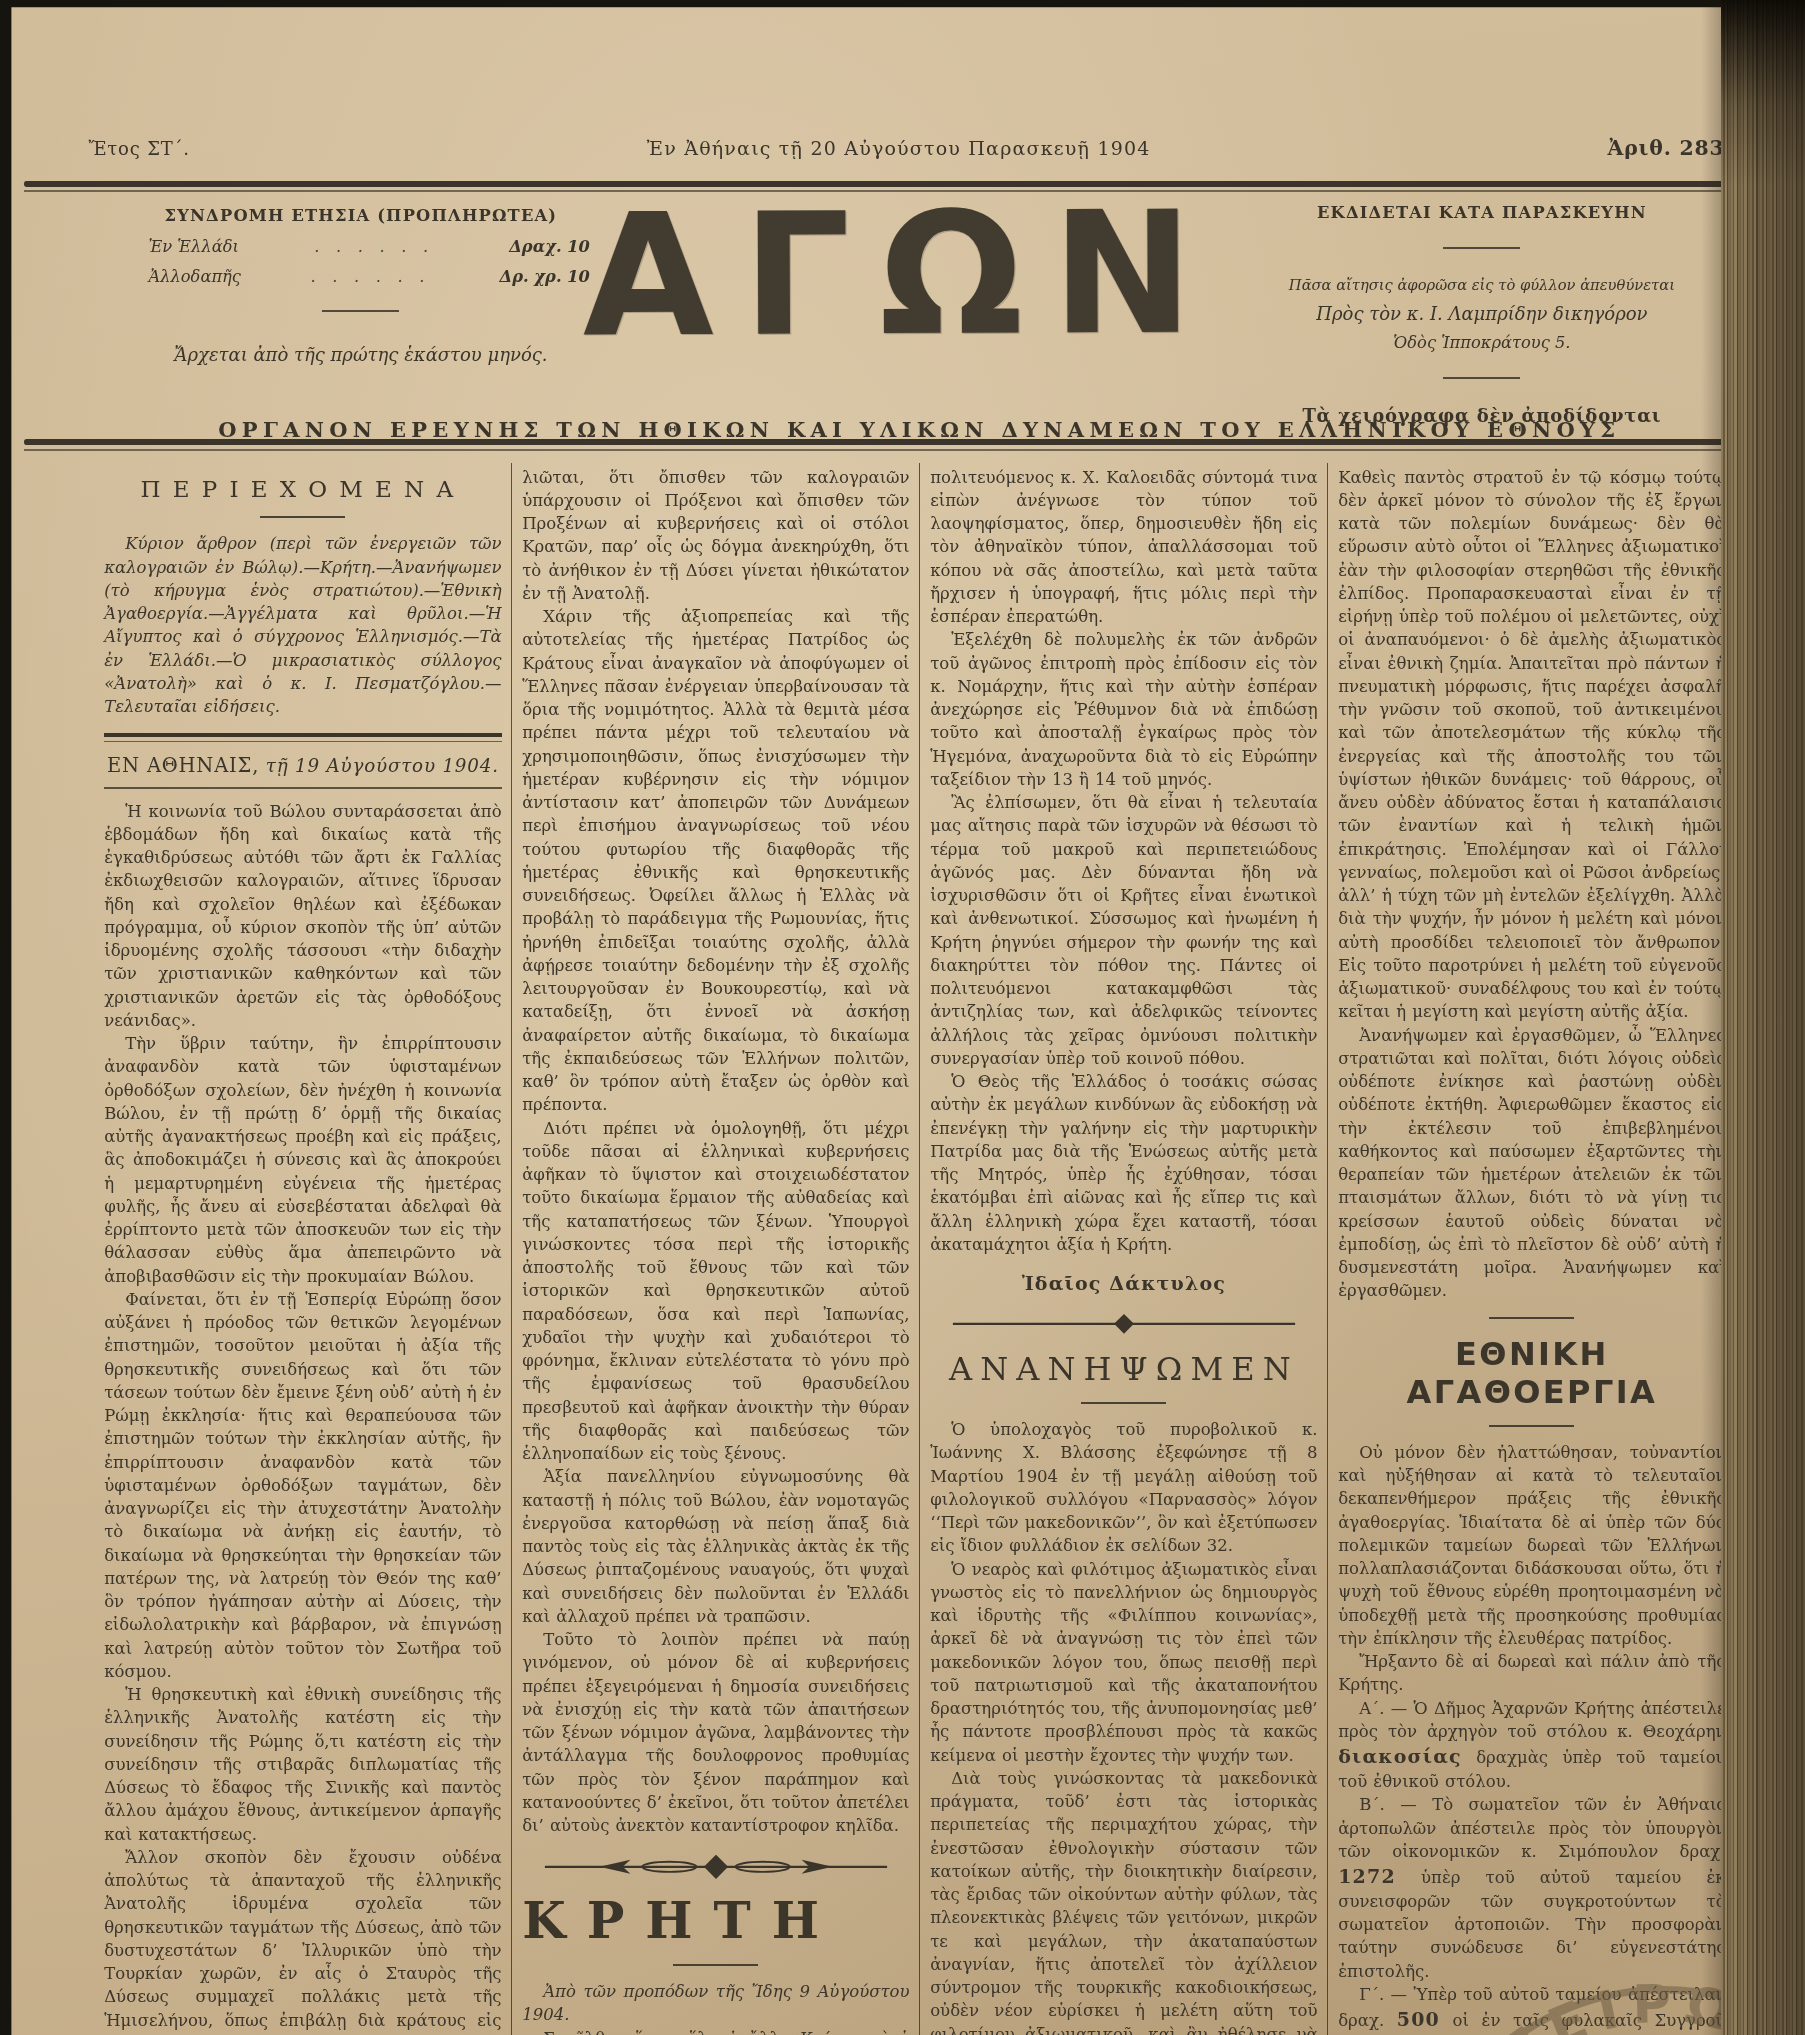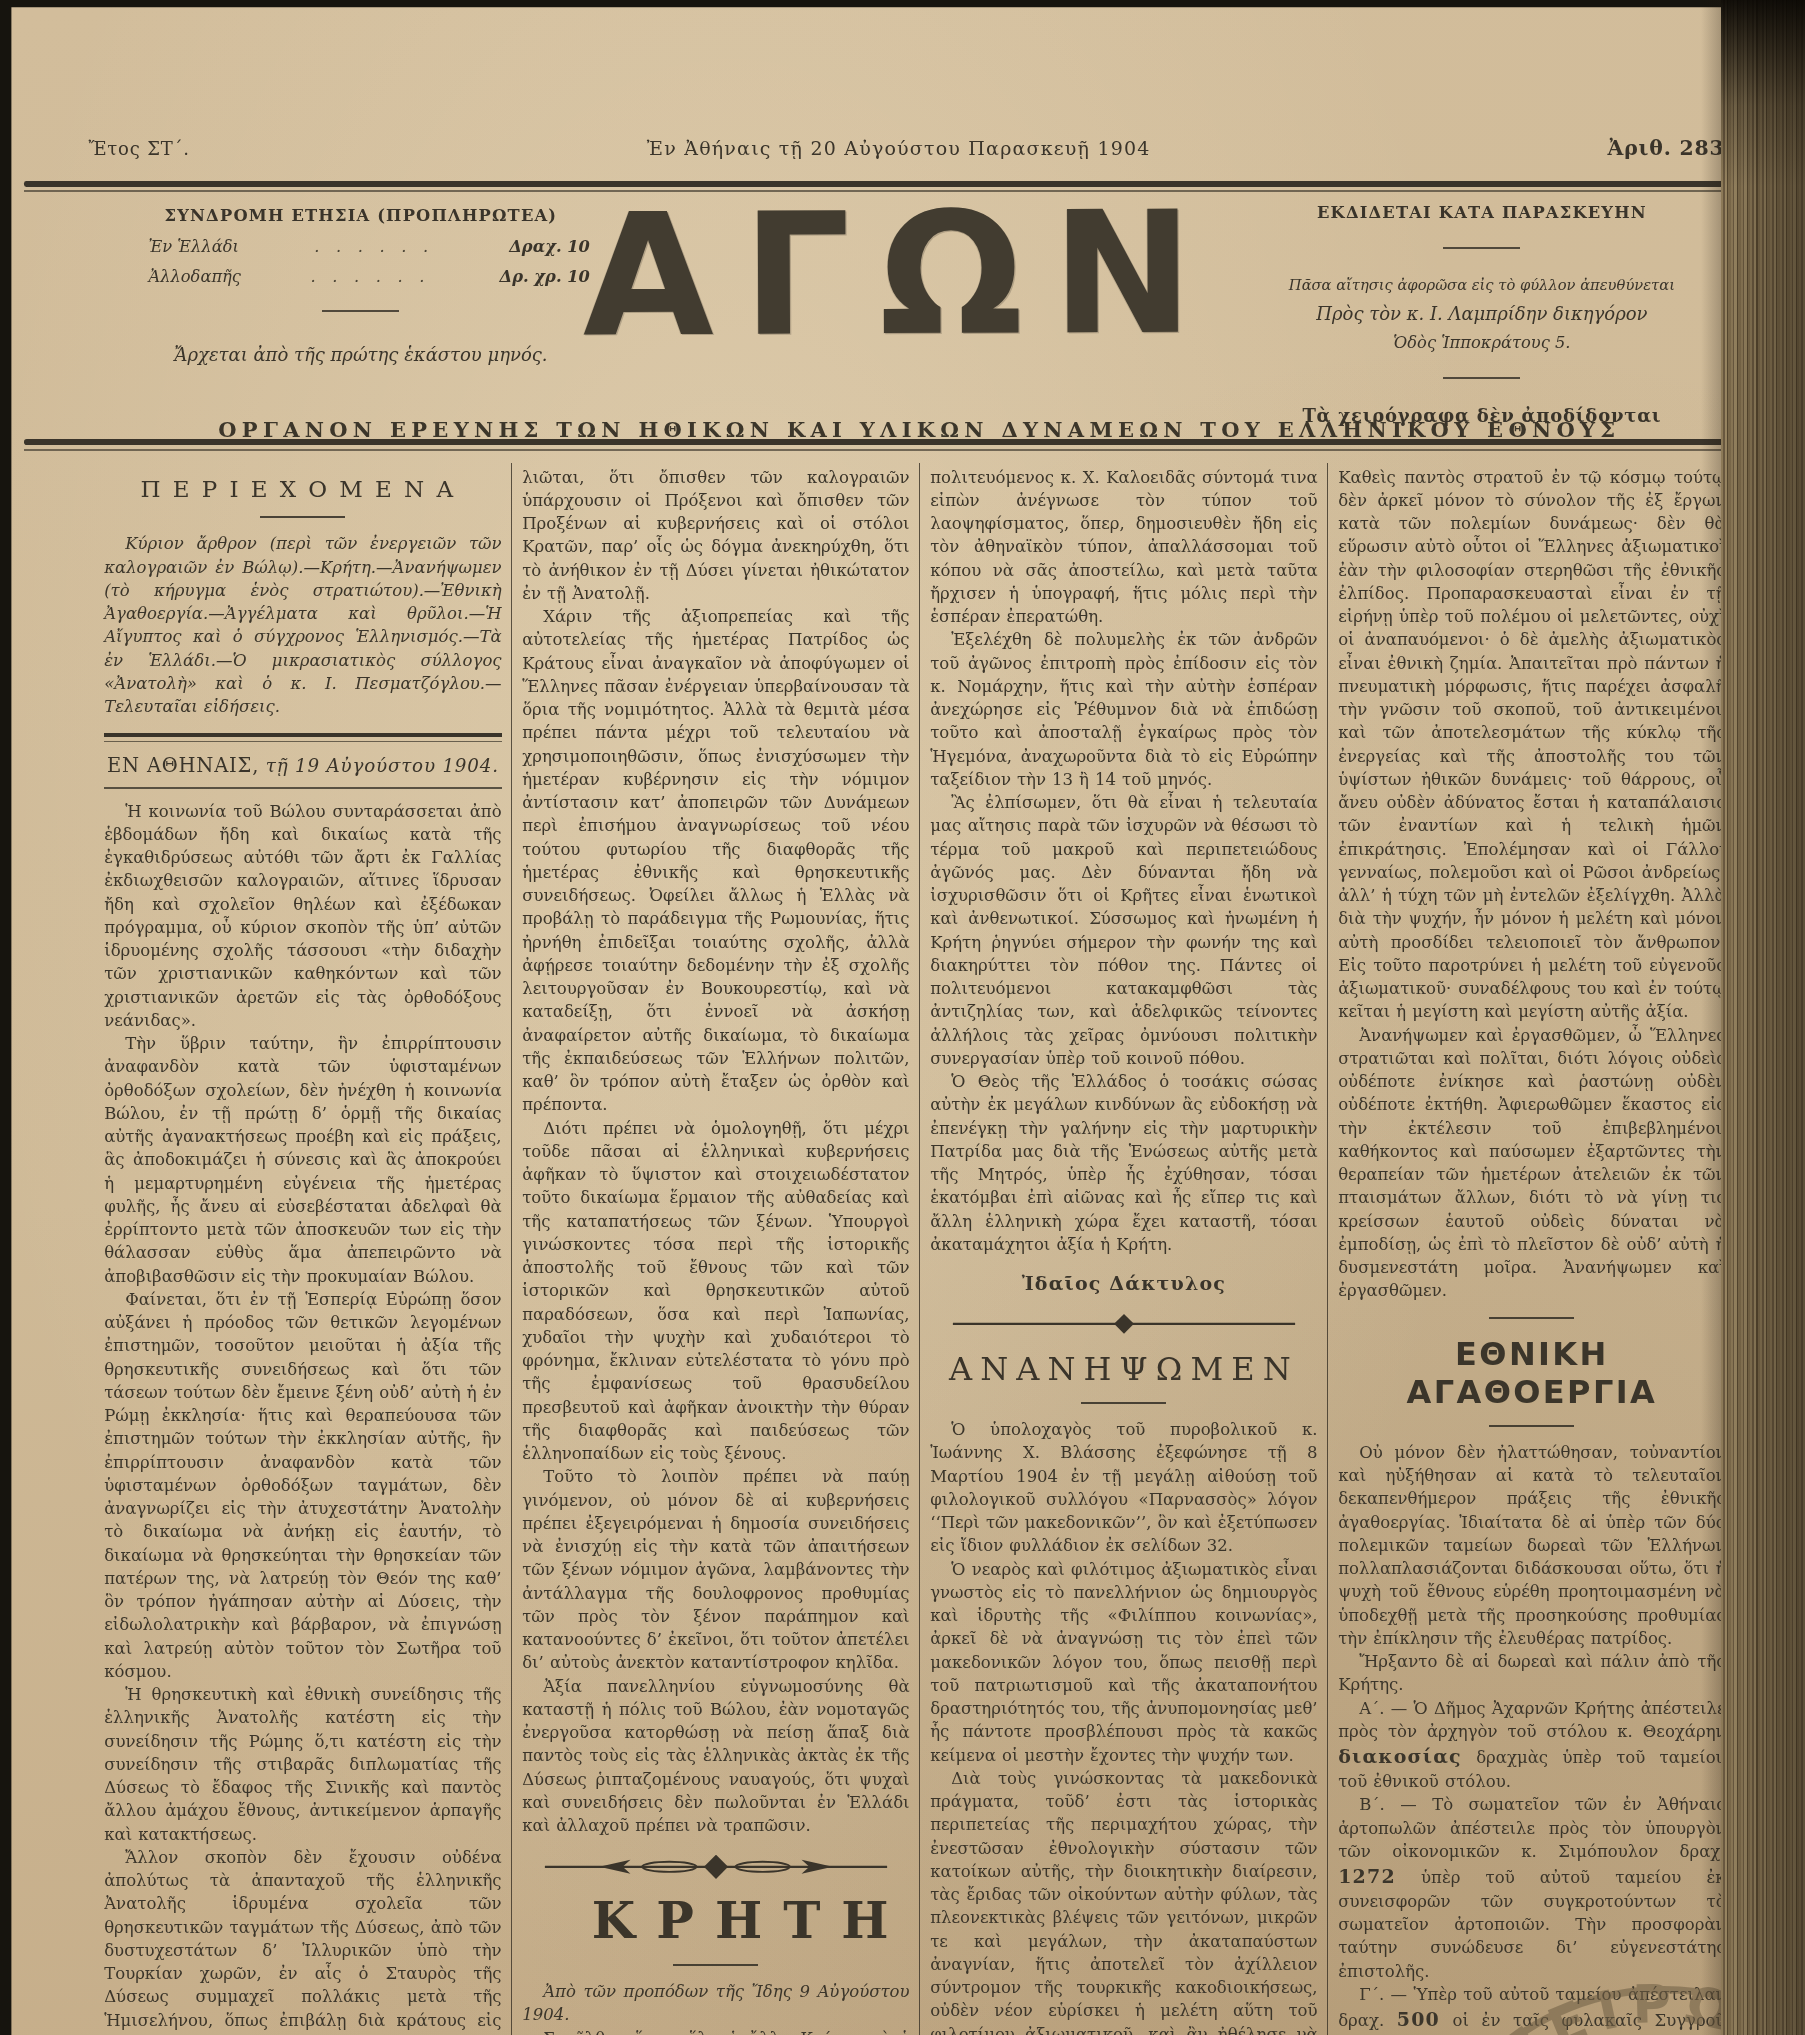--- a/index.html
+++ b/index.html
@@ -74,21 +74,21 @@
   }
   .col{padding:2.4px 9.8px 0 9.8px;overflow:hidden;border-left:1.2px solid rgba(56,49,37,.8);}
   .col:first-child{border-left:none;padding-left:0.8px;}
   .para{
     margin:0;font-size:16.5px;line-height:1.41;text-align:justify;text-indent:21px;
     color:#3b352a;word-spacing:0.8px;
   }
   .para.it{font-style:italic;}
   .para b{font-size:19px;letter-spacing:1.2px;}
   .h-contents{font-size:23px;letter-spacing:12.2px;text-align:center;margin:10.6px 0 0;font-weight:normal;}
-  .h-krete{font-family:"DejaVu Serif",serif;font-weight:bold;font-size:50px;letter-spacing:21px;text-align:right;margin:12.2px 0 0;color:#3b352a;}
+  .h-krete{font-family:"DejaVu Serif",serif;font-weight:bold;font-size:50px;letter-spacing:21px;text-align:left;margin:12.2px 0 0;color:#3b352a;}
   .h-anan{font-size:32px;letter-spacing:8.1px;text-align:center;margin:14px 0 0;font-weight:normal;}
   .h-ethniki{font-family:"DejaVu Sans",sans-serif;font-weight:bold;font-size:32px;letter-spacing:2.4px;text-align:center;margin:16.3px 0 0;color:#3b352a;}
   .rule-s{width:85px;height:2px;background:#3a342a;margin:14px auto;opacity:.9;}
   .rule-t{width:100%;height:1.6px;background:#3a342a;margin:10.6px 0;opacity:.8;}
   .rule-d{width:100%;border-top:4.1px solid #3a342a;border-bottom:1.6px solid rgba(58,52,42,.7);height:3.7px;margin:14.7px 0 12.2px;}
   .datehead{font-size:19.5px;text-align:center;margin:4.1px 0 0;letter-spacing:0.8px;}
   .datehead .sub{font-style:italic;font-size:18.3px;}
   .sig{font-weight:bold;font-size:19px;text-align:center;margin:16.3px 0 4.1px;letter-spacing:1.2px;}
   .orn{display:block;margin:18px auto 0;}
   
@@ -150,22 +150,22 @@
         <p class="para ">Ἡ κοινωνία τοῦ Βώλου συνταράσσεται ἀπὸ ἑβδομάδων ἤδη καὶ δικαίως κατὰ τῆς ἐγκαθιδρύσεως αὐτόθι τῶν ἄρτι ἐκ Γαλλίας ἐκδιωχθεισῶν καλογραιῶν, αἵτινες ἵδρυσαν ἤδη καὶ σχολεῖον θηλέων καὶ ἐξέδωκαν πρόγραμμα, οὗ κύριον σκοπὸν τῆς ὑπ’ αὐτῶν ἱδρυομένης σχολῆς τάσσουσι «τὴν διδαχὴν τῶν χριστιανικῶν καθηκόντων καὶ τῶν χριστιανικῶν ἀρετῶν εἰς τὰς ὀρθοδόξους νεάνιδας».</p>
         <p class="para ">Τὴν ὕβριν ταύτην, ἣν ἐπιρρίπτουσιν ἀναφανδὸν κατὰ τῶν ὑφισταμένων ὀρθοδόξων σχολείων, δὲν ἠνέχθη ἡ κοινωνία Βώλου, ἐν τῇ πρώτῃ δ’ ὁρμῇ τῆς δικαίας αὐτῆς ἀγανακτήσεως προέβη καὶ εἰς πράξεις, ἃς ἀποδοκιμάζει ἡ σύνεσις καὶ ἃς ἀποκρούει ἡ μεμαρτυρημένη εὐγένεια τῆς ἡμετέρας φυλῆς, ἧς ἄνευ αἱ εὐσεβέσταται ἀδελφαὶ θὰ ἐρρίπτοντο μετὰ τῶν ἀποσκευῶν των εἰς τὴν θάλασσαν εὐθὺς ἅμα ἀπεπειρῶντο νὰ ἀποβιβασθῶσιν εἰς τὴν προκυμαίαν Βώλου.</p>
         <p class="para ">Φαίνεται, ὅτι ἐν τῇ Ἑσπερίᾳ Εὐρώπῃ ὅσον αὐξάνει ἡ πρόοδος τῶν θετικῶν λεγομένων ἐπιστημῶν, τοσοῦτον μειοῦται ἡ ἀξία τῆς θρησκευτικῆς συνειδήσεως καὶ ὅτι τῶν τάσεων τούτων δὲν ἔμεινε ξένη οὐδ’ αὐτὴ ἡ ἐν Ρώμῃ ἐκκλησία· ἥτις καὶ θεραπεύουσα τῶν ἐπιστημῶν τούτων τὴν ἐκκλησίαν αὐτῆς, ἣν ἐπιρρίπτουσιν ἀναφανδὸν κατὰ τῶν ὑφισταμένων ὀρθοδόξων ταγμάτων, δὲν ἀναγνωρίζει εἰς τὴν ἀτυχεστάτην Ἀνατολὴν τὸ δικαίωμα νὰ ἀνήκῃ εἰς ἑαυτήν, τὸ δικαίωμα νὰ θρησκεύηται τὴν θρησκείαν τῶν πατέρων της, νὰ λατρεύῃ τὸν Θεόν της καθ’ ὃν τρόπον ἠγάπησαν αὐτὴν αἱ Δύσεις, τὴν εἰδωλολατρικὴν καὶ βάρβαρον, νὰ ἐπιγνώσῃ καὶ λατρεύῃ αὐτὸν τοῦτον τὸν Σωτῆρα τοῦ κόσμου.</p>
         <p class="para ">Ἡ θρησκευτικὴ καὶ ἐθνικὴ συνείδησις τῆς ἑλληνικῆς Ἀνατολῆς κατέστη εἰς τὴν συνείδησιν τῆς Ρώμης ὅ,τι κατέστη εἰς τὴν συνείδησιν τῆς στιβαρᾶς διπλωματίας τῆς Δύσεως τὸ ἔδαφος τῆς Σινικῆς καὶ παντὸς ἄλλου ἀμάχου ἔθνους, ἀντικείμενον ἁρπαγῆς καὶ κατακτήσεως.</p>
         <p class="para ">Ἄλλον σκοπὸν δὲν ἔχουσιν οὐδένα ἀπολύτως τὰ ἀπανταχοῦ τῆς ἑλληνικῆς Ἀνατολῆς ἱδρυμένα σχολεῖα τῶν θρησκευτικῶν ταγμάτων τῆς Δύσεως, ἀπὸ τῶν δυστυχεστάτων δ’ Ἰλλυρικῶν ὑπὸ τὴν Τουρκίαν χωρῶν, ἐν αἷς ὁ Σταυρὸς τῆς Δύσεως συμμαχεῖ πολλάκις μετὰ τῆς Ἡμισελήνου, ὅπως ἐπιβάλῃ διὰ κράτους εἰς τὴν συνείδησιν τῶν αἱρετικῶν Ἑλλήνων, ἐπεκτείνει δὲ τὴν πάλην καὶ ἀνὰ τὴν ἐλευθέραν Ἑλλάδα, ὅπως ἐξαρθρώσῃ τοὺς ὑφισταμένους ἱερωτάτους οἰκογενειακοὺς δεσμούς, ὅπως κλονήσῃ τὰ τέκνα κατὰ τῶν γονέων, ὅπως ἀγρεύσῃ προσηλύτους, ὅπως ἐμπνεύσῃ τούτοις τὸ μῖσος πρὸς τὴν πάτριαν, πρὸς πᾶν ὅ,τι τελευταῖον τὸ ἑλληνικὸν ἔθνος περιεπτύξατο καὶ ἱερὸν καὶ ἀμίαντον ὑπὸ τὰ πάνδεινα παθὸν καὶ ἐν τῷ αἵματι τοῦ ὀνύχων ἐκπεπτωκότος βαρβαρωτάτου.</p>
       </div>
       <div class="col">
         <p class="para nofirst" style="text-indent: 0px;">λιῶται, ὅτι ὄπισθεν τῶν καλογραιῶν ὑπάρχουσιν οἱ Πρόξενοι καὶ ὄπισθεν τῶν Προξένων αἱ κυβερνήσεις καὶ οἱ στόλοι Κρατῶν, παρ’ οἷς ὡς δόγμα ἀνεκηρύχθη, ὅτι τὸ ἀνήθικον ἐν τῇ Δύσει γίνεται ἠθικώτατον ἐν τῇ Ἀνατολῇ.</p>
         <p class="para ">Χάριν τῆς ἀξιοπρεπείας καὶ τῆς αὐτοτελείας τῆς ἡμετέρας Πατρίδος ὡς Κράτους εἶναι ἀναγκαῖον νὰ ἀποφύγωμεν οἱ Ἕλληνες πᾶσαν ἐνέργειαν ὑπερβαίνουσαν τὰ ὅρια τῆς νομιμότητος. Ἀλλὰ τὰ θεμιτὰ μέσα πρέπει πάντα μέχρι τοῦ τελευταίου νὰ χρησιμοποιηθῶσιν, ὅπως ἐνισχύσωμεν τὴν ἡμετέραν κυβέρνησιν εἰς τὴν νόμιμον ἀντίστασιν κατ’ ἀποπειρῶν τῶν Δυνάμεων περὶ ἐπισήμου ἀναγνωρίσεως τοῦ νέου τούτου φυτωρίου τῆς διαφθορᾶς τῆς ἡμετέρας ἐθνικῆς καὶ θρησκευτικῆς συνειδήσεως. Ὀφείλει ἄλλως ἡ Ἑλλὰς νὰ προβάλῃ τὸ παράδειγμα τῆς Ρωμουνίας, ἥτις ἠρνήθη ἐπιδεῖξαι τοιαύτης σχολῆς, ἀλλὰ ἀφῄρεσε τοιαύτην δεδομένην τὴν ἐξ σχολῆς λειτουργοῦσαν ἐν Βουκουρεστίῳ, καὶ νὰ καταδείξῃ, ὅτι ἐννοεῖ νὰ ἀσκήσῃ ἀναφαίρετον αὐτῆς δικαίωμα, τὸ δικαίωμα τῆς ἐκπαιδεύσεως τῶν Ἑλλήνων πολιτῶν, καθ’ ὃν τρόπον αὐτὴ ἔταξεν ὡς ὀρθὸν καὶ πρέποντα.</p>
         <p class="para ">Διότι πρέπει νὰ ὁμολογηθῇ, ὅτι μέχρι τοῦδε πᾶσαι αἱ ἑλληνικαὶ κυβερνήσεις ἀφῆκαν τὸ ὕψιστον καὶ στοιχειωδέστατον τοῦτο δικαίωμα ἕρμαιον τῆς αὐθαδείας καὶ τῆς καταπατήσεως τῶν ξένων. Ὑπουργοὶ γινώσκοντες τόσα περὶ τῆς ἱστορικῆς ἀποστολῆς τοῦ ἔθνους τῶν καὶ τῶν ἱστορικῶν καὶ θρησκευτικῶν αὐτοῦ παραδόσεων, ὅσα καὶ περὶ Ἰαπωνίας, χυδαῖοι τὴν ψυχὴν καὶ χυδαιότεροι τὸ φρόνημα, ἔκλιναν εὐτελέστατα τὸ γόνυ πρὸ τῆς ἐμφανίσεως τοῦ θρασυδείλου πρεσβευτοῦ καὶ ἀφῆκαν ἀνοικτὴν τὴν θύραν τῆς διαφθορᾶς καὶ παιδεύσεως τῶν ἑλληνοπαίδων εἰς τοὺς ξένους.</p>
+        <p class="para ">Ἀξία πανελληνίου εὐγνωμοσύνης θὰ καταστῇ ἡ πόλις τοῦ Βώλου, ἐὰν νομοταγῶς ἐνεργοῦσα κατορθώσῃ νὰ πείσῃ ἅπαξ διὰ παντὸς τοὺς εἰς τὰς ἑλληνικὰς ἀκτὰς ἐκ τῆς Δύσεως ῥιπταζομένους ναυαγούς, ὅτι ψυχαὶ καὶ συνειδήσεις δὲν πωλοῦνται ἐν Ἑλλάδι καὶ ἀλλαχοῦ πρέπει νὰ τραπῶσιν.</p>
         <p class="para ">Τοῦτο τὸ λοιπὸν πρέπει νὰ παύῃ γινόμενον, οὐ μόνον δὲ αἱ κυβερνήσεις πρέπει ἐξεγειρόμεναι ἡ δημοσία συνειδήσεις νὰ ἐνισχύῃ εἰς τὴν κατὰ τῶν ἀπαιτήσεων τῶν ξένων νόμιμον ἀγῶνα, λαμβάνοντες τὴν ἀντάλλαγμα τῆς δουλοφρονος προθυμίας τῶν πρὸς τὸν ξένον παράπημον καὶ κατανοούντες δ’ ἐκεῖνοι, ὅτι τοῦτον ἀπετέλει δι’ αὐτοὺς ἀνεκτὸν καταντίστροφον κηλῖδα.</p>
-        <p class="para ">Ἀξία πανελληνίου εὐγνωμοσύνης θὰ καταστῇ ἡ πόλις τοῦ Βώλου, ἐὰν νομοταγῶς ἐνεργοῦσα κατορθώσῃ νὰ πείσῃ ἅπαξ διὰ παντὸς τοὺς εἰς τὰς ἑλληνικὰς ἀκτὰς ἐκ τῆς Δύσεως ῥιπταζομένους ναυαγούς, ὅτι ψυχαὶ καὶ συνειδήσεις δὲν πωλοῦνται ἐν Ἑλλάδι καὶ ἀλλαχοῦ πρέπει νὰ τραπῶσιν.</p>
         <svg viewBox="0 0 900 60" width="350" height="23.6" class="orn">
           <line x1="10" y1="30" x2="890" y2="30" stroke="#3a342a" stroke-width="6"></line>
           <polygon points="150,30 230,12 210,30 230,48" fill="#3a342a"></polygon>
           <polygon points="750,30 670,12 690,30 670,48" fill="#3a342a"></polygon>
           <ellipse cx="330" cy="30" rx="70" ry="13" fill="none" stroke="#3a342a" stroke-width="5"></ellipse>
           <ellipse cx="570" cy="30" rx="70" ry="13" fill="none" stroke="#3a342a" stroke-width="5"></ellipse>
           <rect x="428" y="8" width="44" height="44" fill="#3a342a" transform="rotate(45 450 30)"></rect>
         </svg>
         <div class="h-krete">ΚΡΗΤΗ</div>
         <div class="rule-s"></div>

